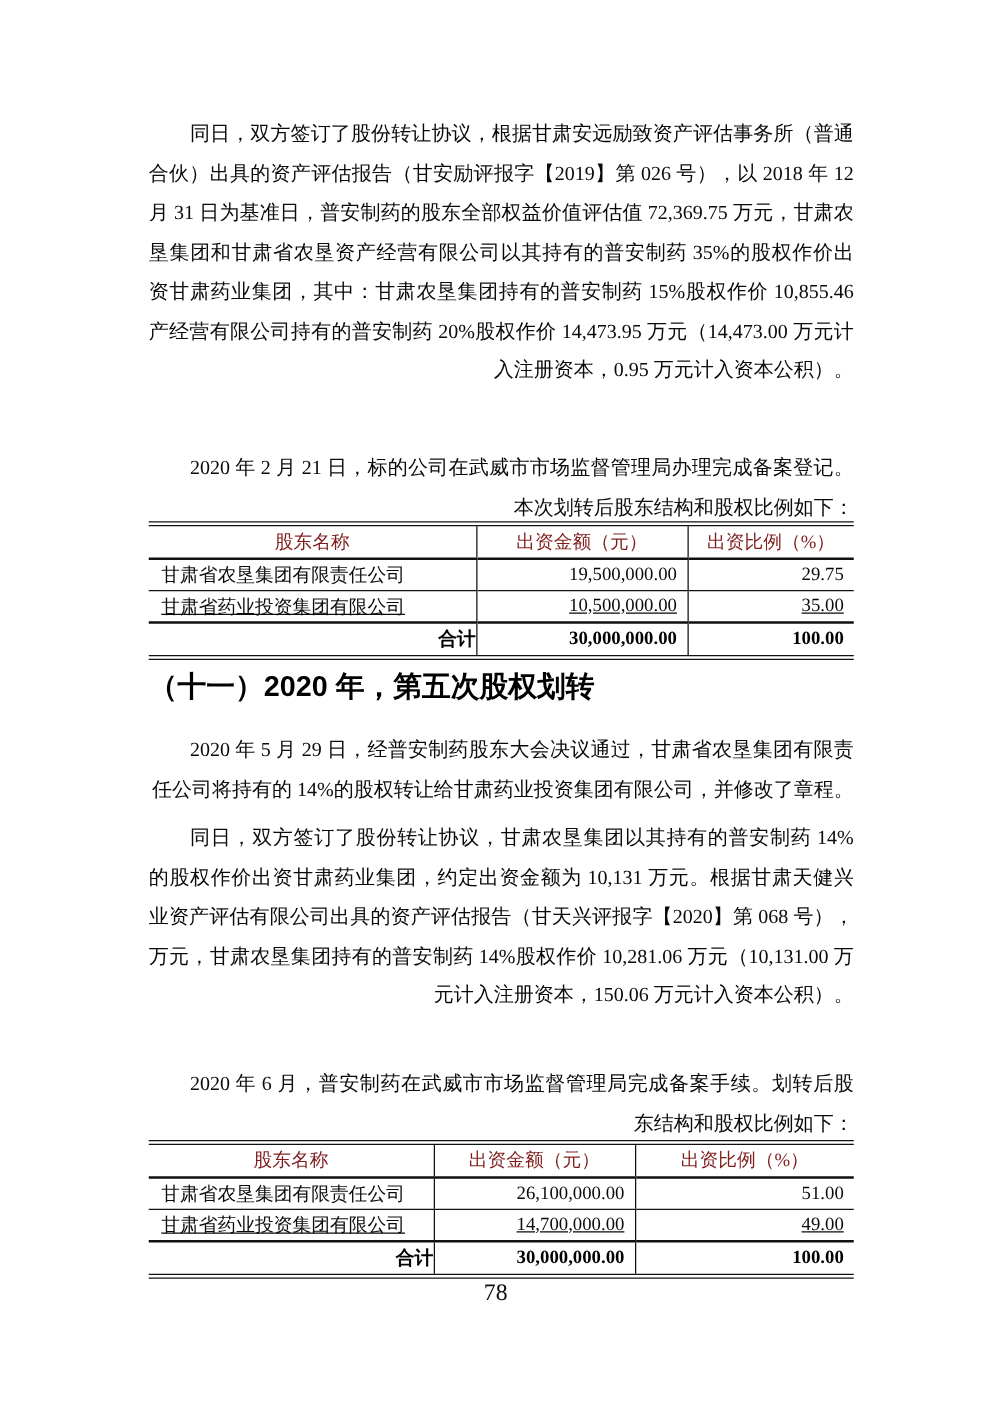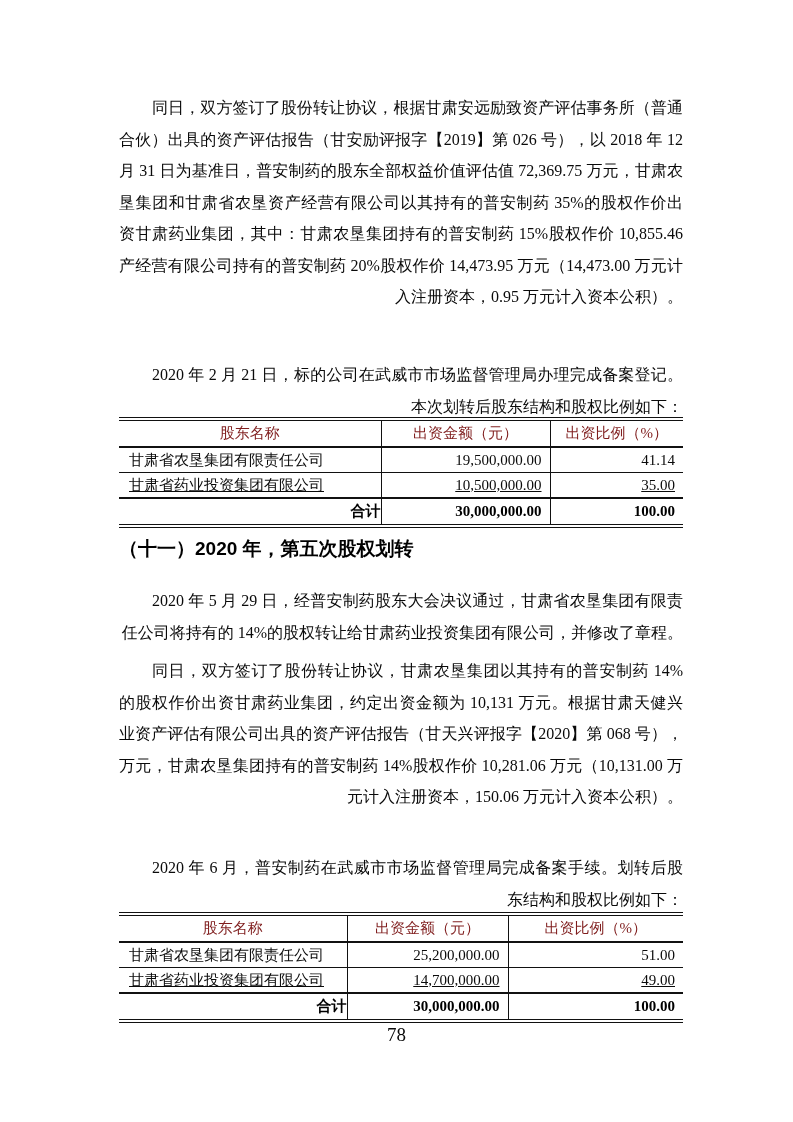--- a/index.html
+++ b/index.html
@@ -12,21 +12,21 @@
   .line{
     height:31.5px;line-height:31.5px;font-size:16px;
     white-space:nowrap;overflow:visible;
   }
   .j{text-align:justify;text-align-last:justify;}
   .last{text-align:right;}
   .indent{text-indent:33px;}
   .heading{
     position:absolute;left:119px;width:564px;top:536px;
     font-family:"Liberation Sans","DejaVu Sans",sans-serif;
-    font-size:19px;font-weight:bold;line-height:26px;color:#000;
+    font-size:23px;font-weight:bold;line-height:26px;color:#000;
     white-space:nowrap;
   }
   .tblwrap{
     position:absolute;left:119px;width:564px;
     border-top:4px double #111;border-bottom:4px double #111;
     box-sizing:border-box;
   }
   table{width:100%;border-collapse:collapse;table-layout:fixed;}
   th,td{font-size:15px;padding:0;overflow:hidden;white-space:nowrap;}
   th{
@@ -75,21 +75,21 @@
       <tr>
         <th>股东名称</th>
         <th>出资金额（元）</th>
         <th>出资比例（%）</th>
       </tr>
     </thead>
     <tbody>
       <tr class="r1">
         <td class="name">甘肃省农垦集团有限责任公司</td>
         <td class="num">19,500,000.00</td>
-        <td class="num">41.14</td>
+        <td class="num">29.75</td>
       </tr>
       <tr class="r2">
         <td class="name">甘肃省药业投资集团有限公司</td>
         <td class="num">10,500,000.00</td>
         <td class="num">35.00</td>
       </tr>
       <tr class="total">
         <td class="label">合计</td>
         <td class="num">30,000,000.00</td>
         <td class="num">100.00</td>
@@ -128,21 +128,21 @@
     <thead>
       <tr>
         <th>股东名称</th>
         <th>出资金额（元）</th>
         <th>出资比例（%）</th>
       </tr>
     </thead>
     <tbody>
       <tr class="r1">
         <td class="name">甘肃省农垦集团有限责任公司</td>
-        <td class="num">25,200,000.00</td>
+        <td class="num">26,100,000.00</td>
         <td class="num">51.00</td>
       </tr>
       <tr class="r2">
         <td class="name">甘肃省药业投资集团有限公司</td>
         <td class="num">14,700,000.00</td>
         <td class="num">49.00</td>
       </tr>
       <tr class="total">
         <td class="label">合计</td>
         <td class="num">30,000,000.00</td>

